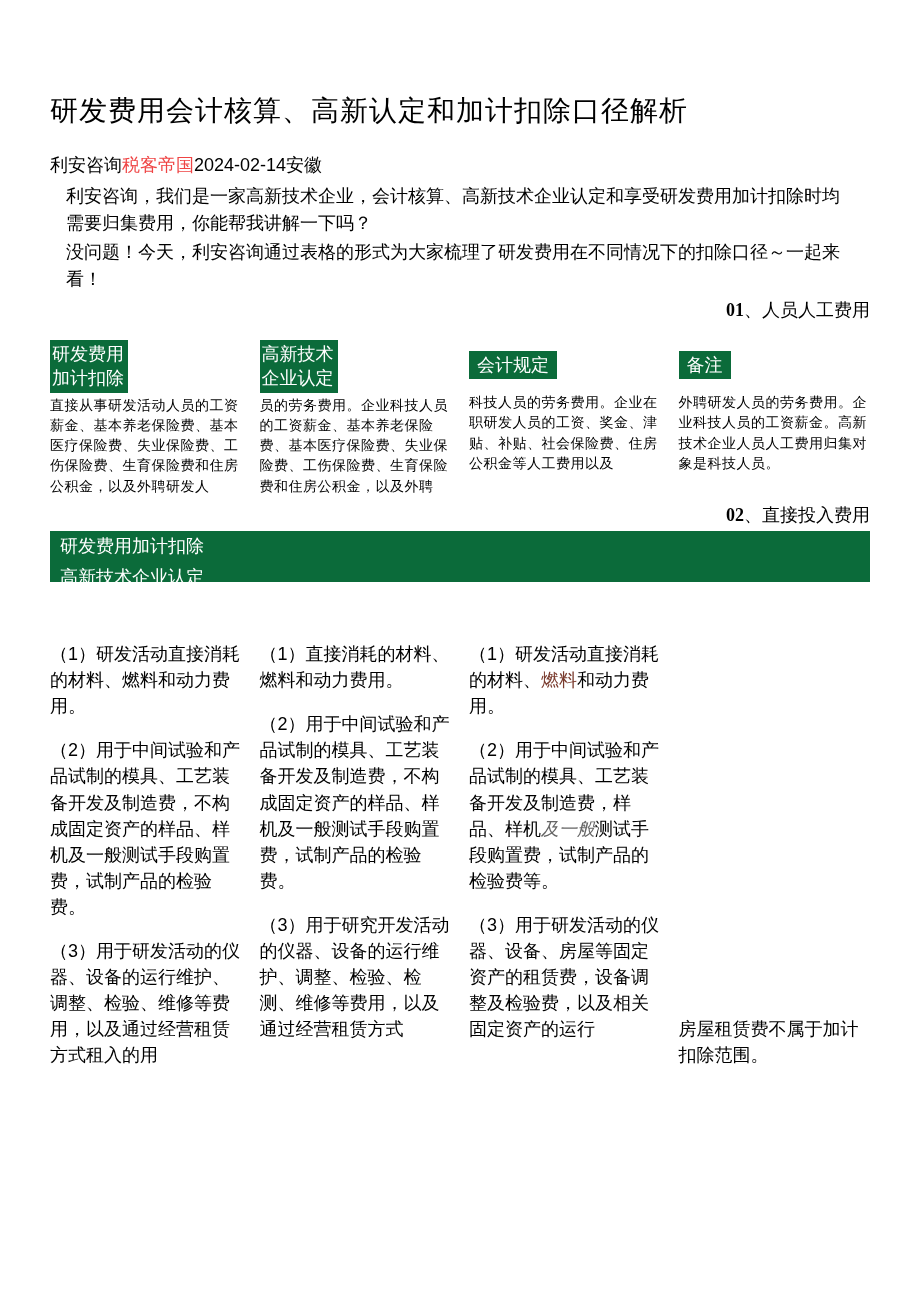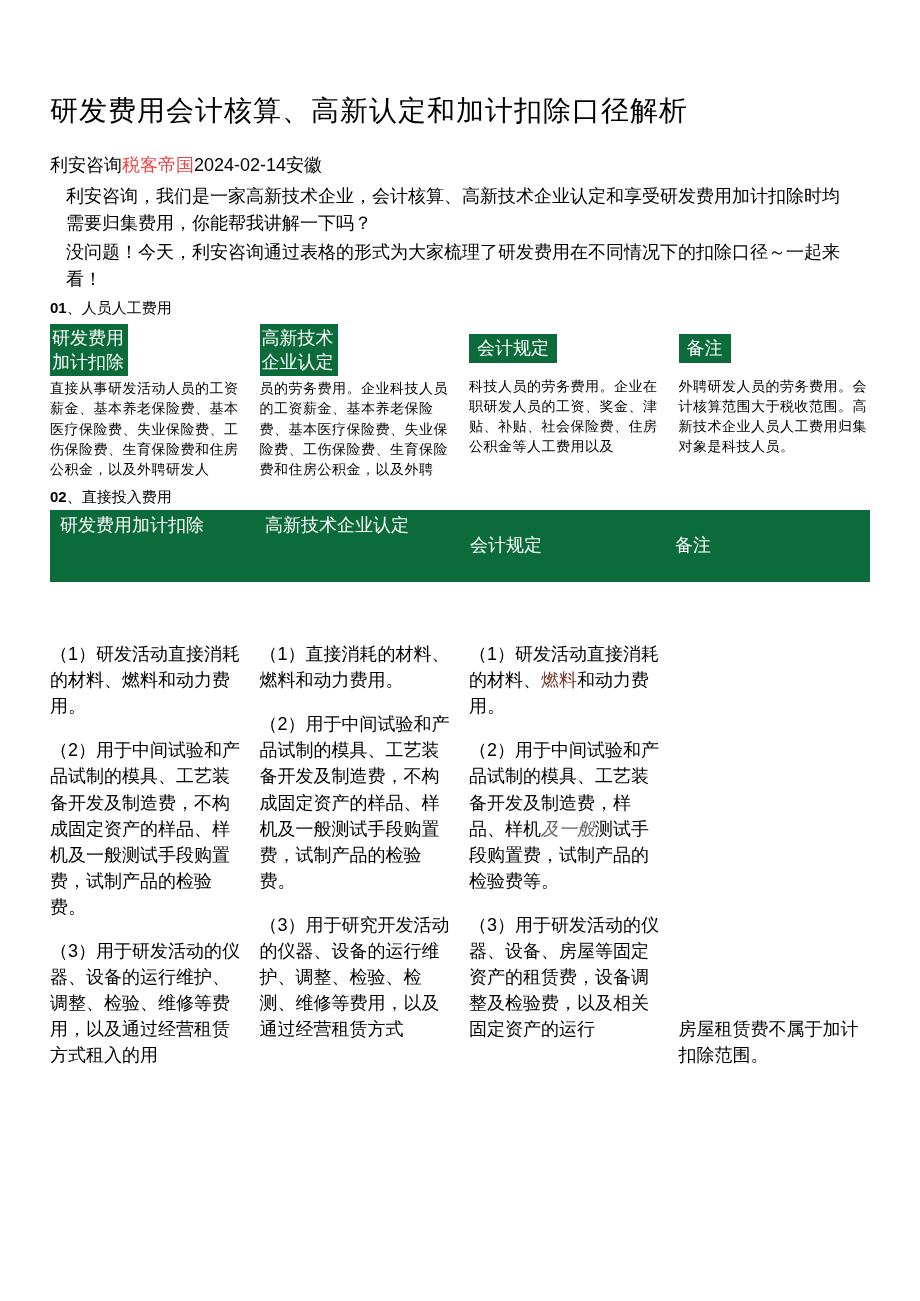--- a/index.html
+++ b/index.html
@@ -21,32 +21,33 @@
   .meta {
     margin: 12px 0 4px 0;
   }
   .meta .link {
     color: #ef4444;
   }
   .intro p {
     margin: 2px 16px;
   }
   .section-heading {
-    text-align: left;
-    font-size: 15px;
+    text-align: right;
+    font-size: 18px;
     margin: 4px 0 2px 0;
+    font-family: Liberation Serif, serif;
   }
   .section-heading .num {
     font-weight: bold;
   }
   .tbl {
     display: flex;
     flex-direction: row;
     gap: 18px;
-    margin: 4px 0 6px 0;
+    margin: 16px 0 6px 0;
   }
   .col {
     flex: 1 1 0;
     min-width: 0;
   }
   .hd {
     display: inline-block;
     background: #0b6b3a;
     color: #ffffff;
     padding: 2px 4px 2px 2px;
@@ -67,24 +68,24 @@
     min-height: 52px;
   }
   .cell {
     font-size: 14px;
     line-height: 1.45;
     letter-spacing: 0.5px;
   }
   
   .tbl2-head {
     display: flex;
-    flex-direction: row;
+    flex-direction: column;
     background: #0b6b3a;
     color: #ffffff;
-    height: 72px;
+    height: 51px;
   }
   .tbl2-head > div {
     flex: 1 1 0;
     padding: 4px 6px 4px 10px;
     font-size: 18px;
     line-height: 1.3;
     display: flex;
     align-items: flex-start;
   }
   .tbl2-head > div.mid {
@@ -148,21 +149,21 @@
   <div class="col">
     <div class="hdr-wrap" style="align-items:center;">
         <span class="hd short">会计规定</span>
       </div>
     <div class="cell">科技人员的劳务费用。企业在职研发人员的工资、奖金、津贴、补贴、社会保险费、住房公积金等人工费用以及</div>
   </div>
   <div class="col">
     <div class="hdr-wrap" style="align-items:center;">
         <span class="hd short">备注</span>
       </div>
-    <div class="cell">外聘研发人员的劳务费用。会计核算范围大于税收范围。高新技术企业人员人工费用归集对象是科技人员。</div>
+    <div class="cell">外聘研发人员的劳务费用。企业科技人员的工资薪金。高新技术企业人员人工费用归集对象是科技人员。</div>
   </div>
 </div>
 
 <div class="section-heading">
   <span class="num">02</span><span>、直接投入费用</span>
 </div>
 
 <div class="tbl2-head">
   <div>研发费用加计扣除</div>
   <div>高新技术企业认定</div>

